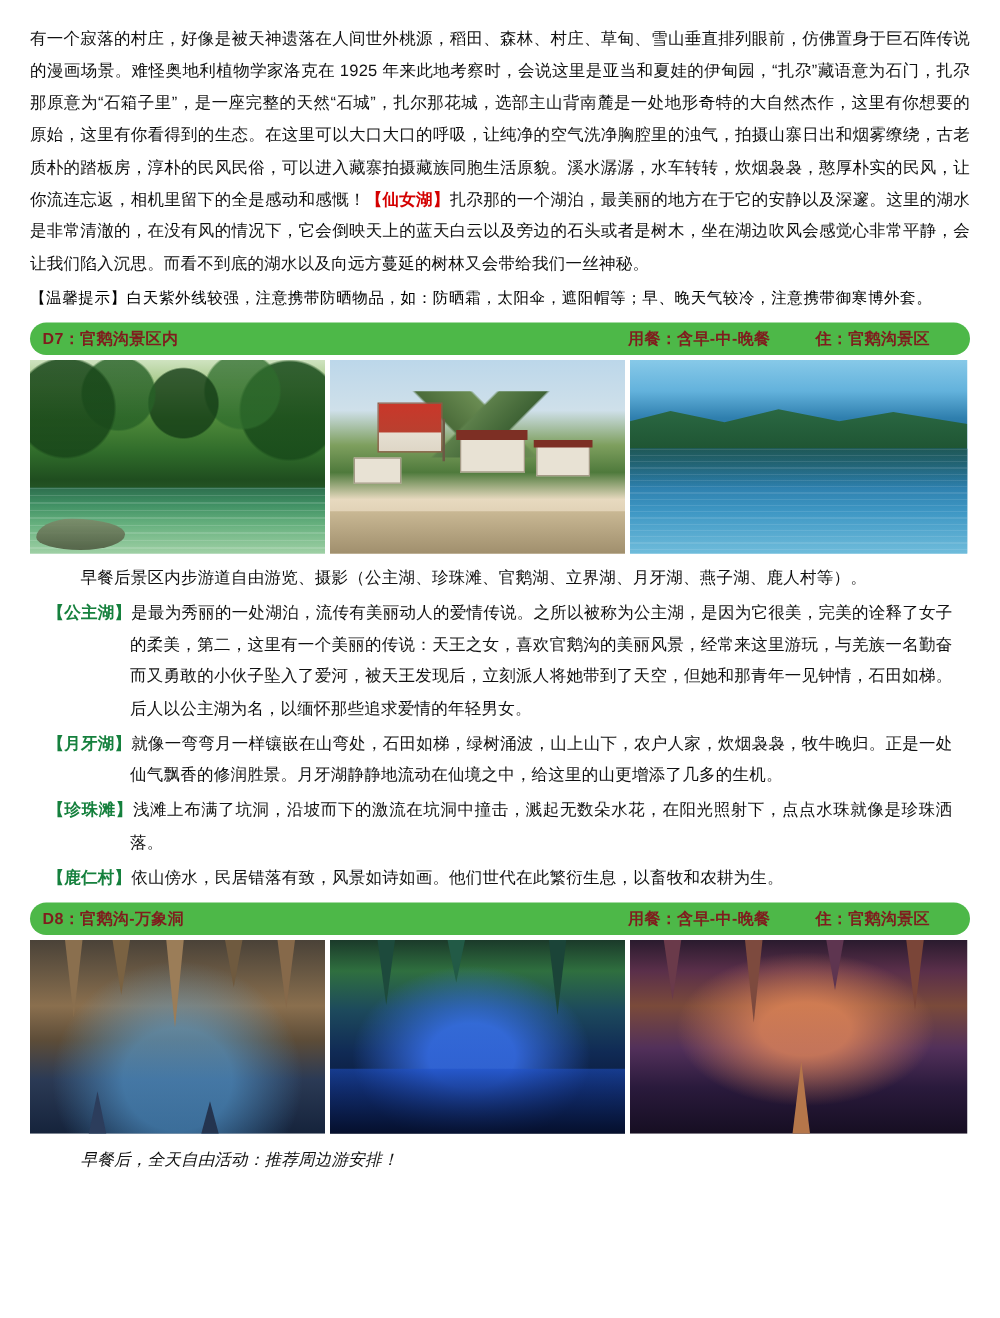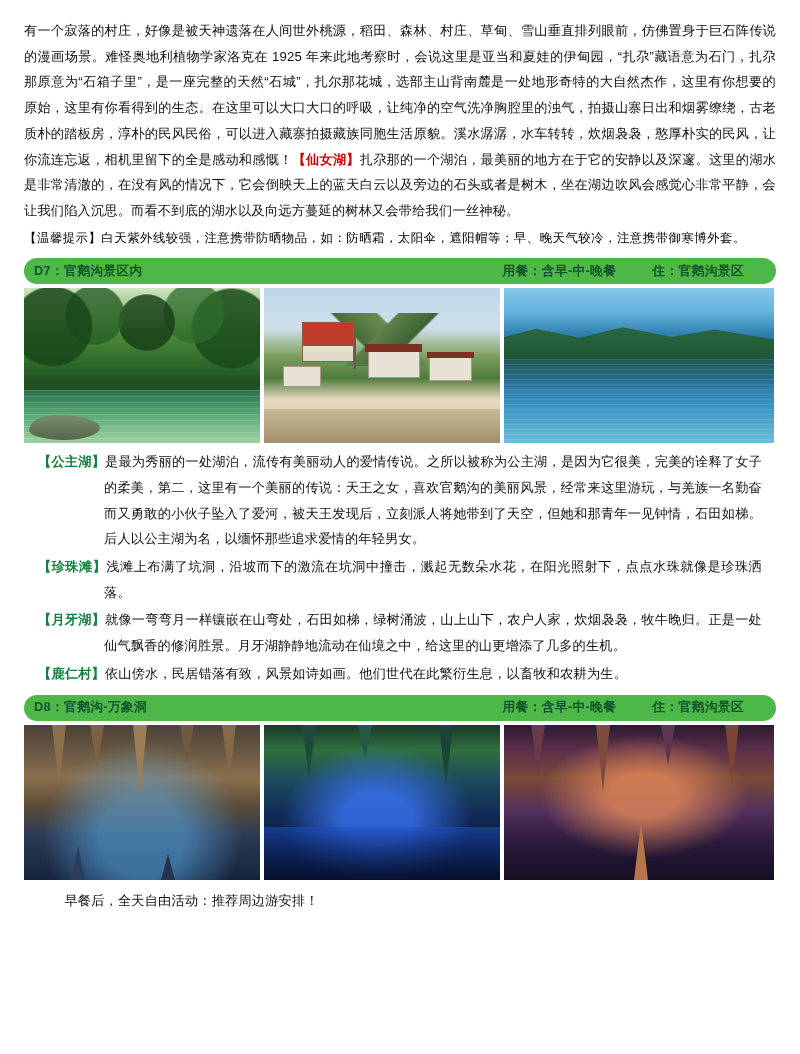--- a/index.html
+++ b/index.html
@@ -46,21 +46,21 @@
   }
   .tip .tip-label {
     letter-spacing: 0.5px;
   }
 
   
   .day-bar {
     margin-top: 8px;
     height: 26px;
     background: #4db848;
-    color: #14532d;
+    color: #7f1d1d;
     display: flex;
     align-items: center;
     font-size: 12.8px;
     font-weight: bold;
     padding: 0 10px;
     box-sizing: border-box;
     letter-spacing: 0.3px;
     border-radius: 13px;
   }
   .day-bar .day-title {
@@ -238,20 +238,21 @@
     padding-left: 5em;
     text-indent: -5em;
   }
   .item .tag {
     color: #15803d;
     font-weight: bold;
   }
   .d8-note {
     margin-top: 8px;
     padding: 0 14px;
+    font-style: italic;
   }
 </style>
 </head>
 <body>
 
 <div class="page">
 
   <div class="intro">
     <p><span>有一个寂落的村庄，好像是被天神遗落在人间世外桃源，稻田、森林、村庄、草甸、雪山垂直排列眼前，仿佛置身于巨石阵传说的漫画场景。难怪奥地利植物学家洛克在 1925 年来此地考察时，会说这里是亚当和夏娃的伊甸园，“扎尕”藏语意为石门，扎尕那原意为“石箱子里”，是一座完整的天然“石城”，扎尔那花城，选部主山背南麓是一处地形奇特的大自然杰作，这里有你想要的原始，这里有你看得到的生态。在这里可以大口大口的呼吸，让纯净的空气洗净胸腔里的浊气，拍摄山寨日出和烟雾缭绕，古老质朴的踏板房，淳朴的民风民俗，可以进入藏寨拍摄藏族同胞生活原貌。溪水潺潺，水车转转，炊烟袅袅，憨厚朴实的民风，让你流连忘返，相机里留下的全是感动和感慨！</span><span class="hl-red">【仙女湖】</span><span>扎尕那的一个湖泊，最美丽的地方在于它的安静以及深邃。这里的湖水是非常清澈的，在没有风的情况下，它会倒映天上的蓝天白云以及旁边的石头或者是树木，坐在湖边吹风会感觉心非常平静，会让我们陷入沉思。而看不到底的湖水以及向远方蔓延的树林又会带给我们一丝神秘。</span></p>
   </div>
@@ -289,26 +290,27 @@
     <div class="photo p3">
       <div class="b-sky"></div>
       <div class="b-hill"></div>
       <div class="b-water">
         <div class="b-refl"></div>
       </div>
     </div>
   </div>
 
   <div class="block">
+    <p class="para lead">早餐后景区内步游道自由游览、摄影（公主湖、珍珠滩、官鹅湖、立界湖、月牙湖、燕子湖、鹿人村等）。</p>
 
     <p class="para item"><span class="tag">【公主湖】</span><span>是最为秀丽的一处湖泊，流传有美丽动人的爱情传说。之所以被称为公主湖，是因为它很美，完美的诠释了女子的柔美，第二，这里有一个美丽的传说：天王之女，喜欢官鹅沟的美丽风景，经常来这里游玩，与羌族一名勤奋而又勇敢的小伙子坠入了爱河，被天王发现后，立刻派人将她带到了天空，但她和那青年一见钟情，石田如梯。后人以公主湖为名，以缅怀那些追求爱情的年轻男女。</span></p>
 
+    <p class="para item"><span class="tag">【月牙湖】</span><span>就像一弯弯月一样镶嵌在山弯处，石田如梯，绿树涌波，山上山下，农户人家，炊烟袅袅，牧牛晚归。正是一处仙气飘香的修润胜景。月牙湖静静地流动在仙境之中，给这里的山更增添了几多的生机。</span></p>
+
     <p class="para item"><span class="tag">【珍珠滩】</span><span>浅滩上布满了坑洞，沿坡而下的激流在坑洞中撞击，溅起无数朵水花，在阳光照射下，点点水珠就像是珍珠洒落。</span></p>
-
-    <p class="para item"><span class="tag">【月牙湖】</span><span>就像一弯弯月一样镶嵌在山弯处，石田如梯，绿树涌波，山上山下，农户人家，炊烟袅袅，牧牛晚归。正是一处仙气飘香的修润胜景。月牙湖静静地流动在仙境之中，给这里的山更增添了几多的生机。</span></p>
 
     <p class="para item"><span class="tag">【鹿仁村】</span><span>依山傍水，民居错落有致，风景如诗如画。他们世代在此繁衍生息，以畜牧和农耕为生。</span></p>
 
   </div>
 
   <div class="day-bar">
     <span class="day-title">D8：官鹅沟-万象洞</span>
     <span class="spacer"></span>
     <span class="meal">用餐：含早-中-晚餐</span>
     <span class="stay">住：官鹅沟景区</span>

